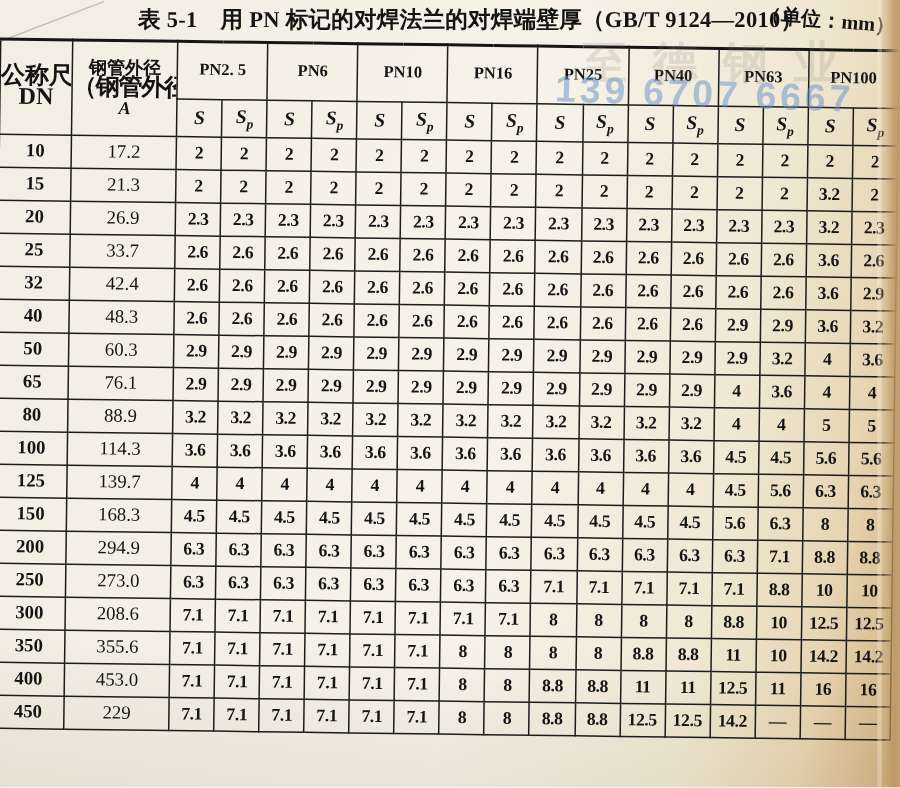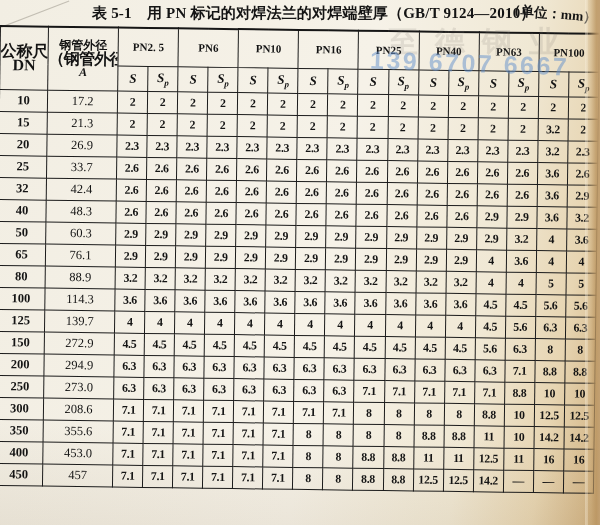--- a/index.html
+++ b/index.html
@@ -344,21 +344,21 @@
           <td class="c-v">4</td>
           <td class="c-v">4</td>
           <td class="c-v">4</td>
           <td class="c-v">4.5</td>
           <td class="c-v">5.6</td>
           <td class="c-v">6.3</td>
           <td class="c-v">6.3</td>
         </tr>
         <tr>
           <td class="c-dn">150</td>
-          <td class="c-od">272.9</td>
+          <td class="c-od">168.3</td>
           <td class="c-v">4.5</td>
           <td class="c-v">4.5</td>
           <td class="c-v">4.5</td>
           <td class="c-v">4.5</td>
           <td class="c-v">4.5</td>
           <td class="c-v">4.5</td>
           <td class="c-v">4.5</td>
           <td class="c-v">4.5</td>
           <td class="c-v">4.5</td>
           <td class="c-v">4.5</td>
@@ -464,21 +464,21 @@
           <td class="c-v">8.8</td>
           <td class="c-v">11</td>
           <td class="c-v">11</td>
           <td class="c-v">12.5</td>
           <td class="c-v">11</td>
           <td class="c-v">16</td>
           <td class="c-v">16</td>
         </tr>
         <tr>
           <td class="c-dn">450</td>
-          <td class="c-od">457</td>
+          <td class="c-od">229</td>
           <td class="c-v">7.1</td>
           <td class="c-v">7.1</td>
           <td class="c-v">7.1</td>
           <td class="c-v">7.1</td>
           <td class="c-v">7.1</td>
           <td class="c-v">7.1</td>
           <td class="c-v">8</td>
           <td class="c-v">8</td>
           <td class="c-v">8.8</td>
           <td class="c-v">8.8</td>

